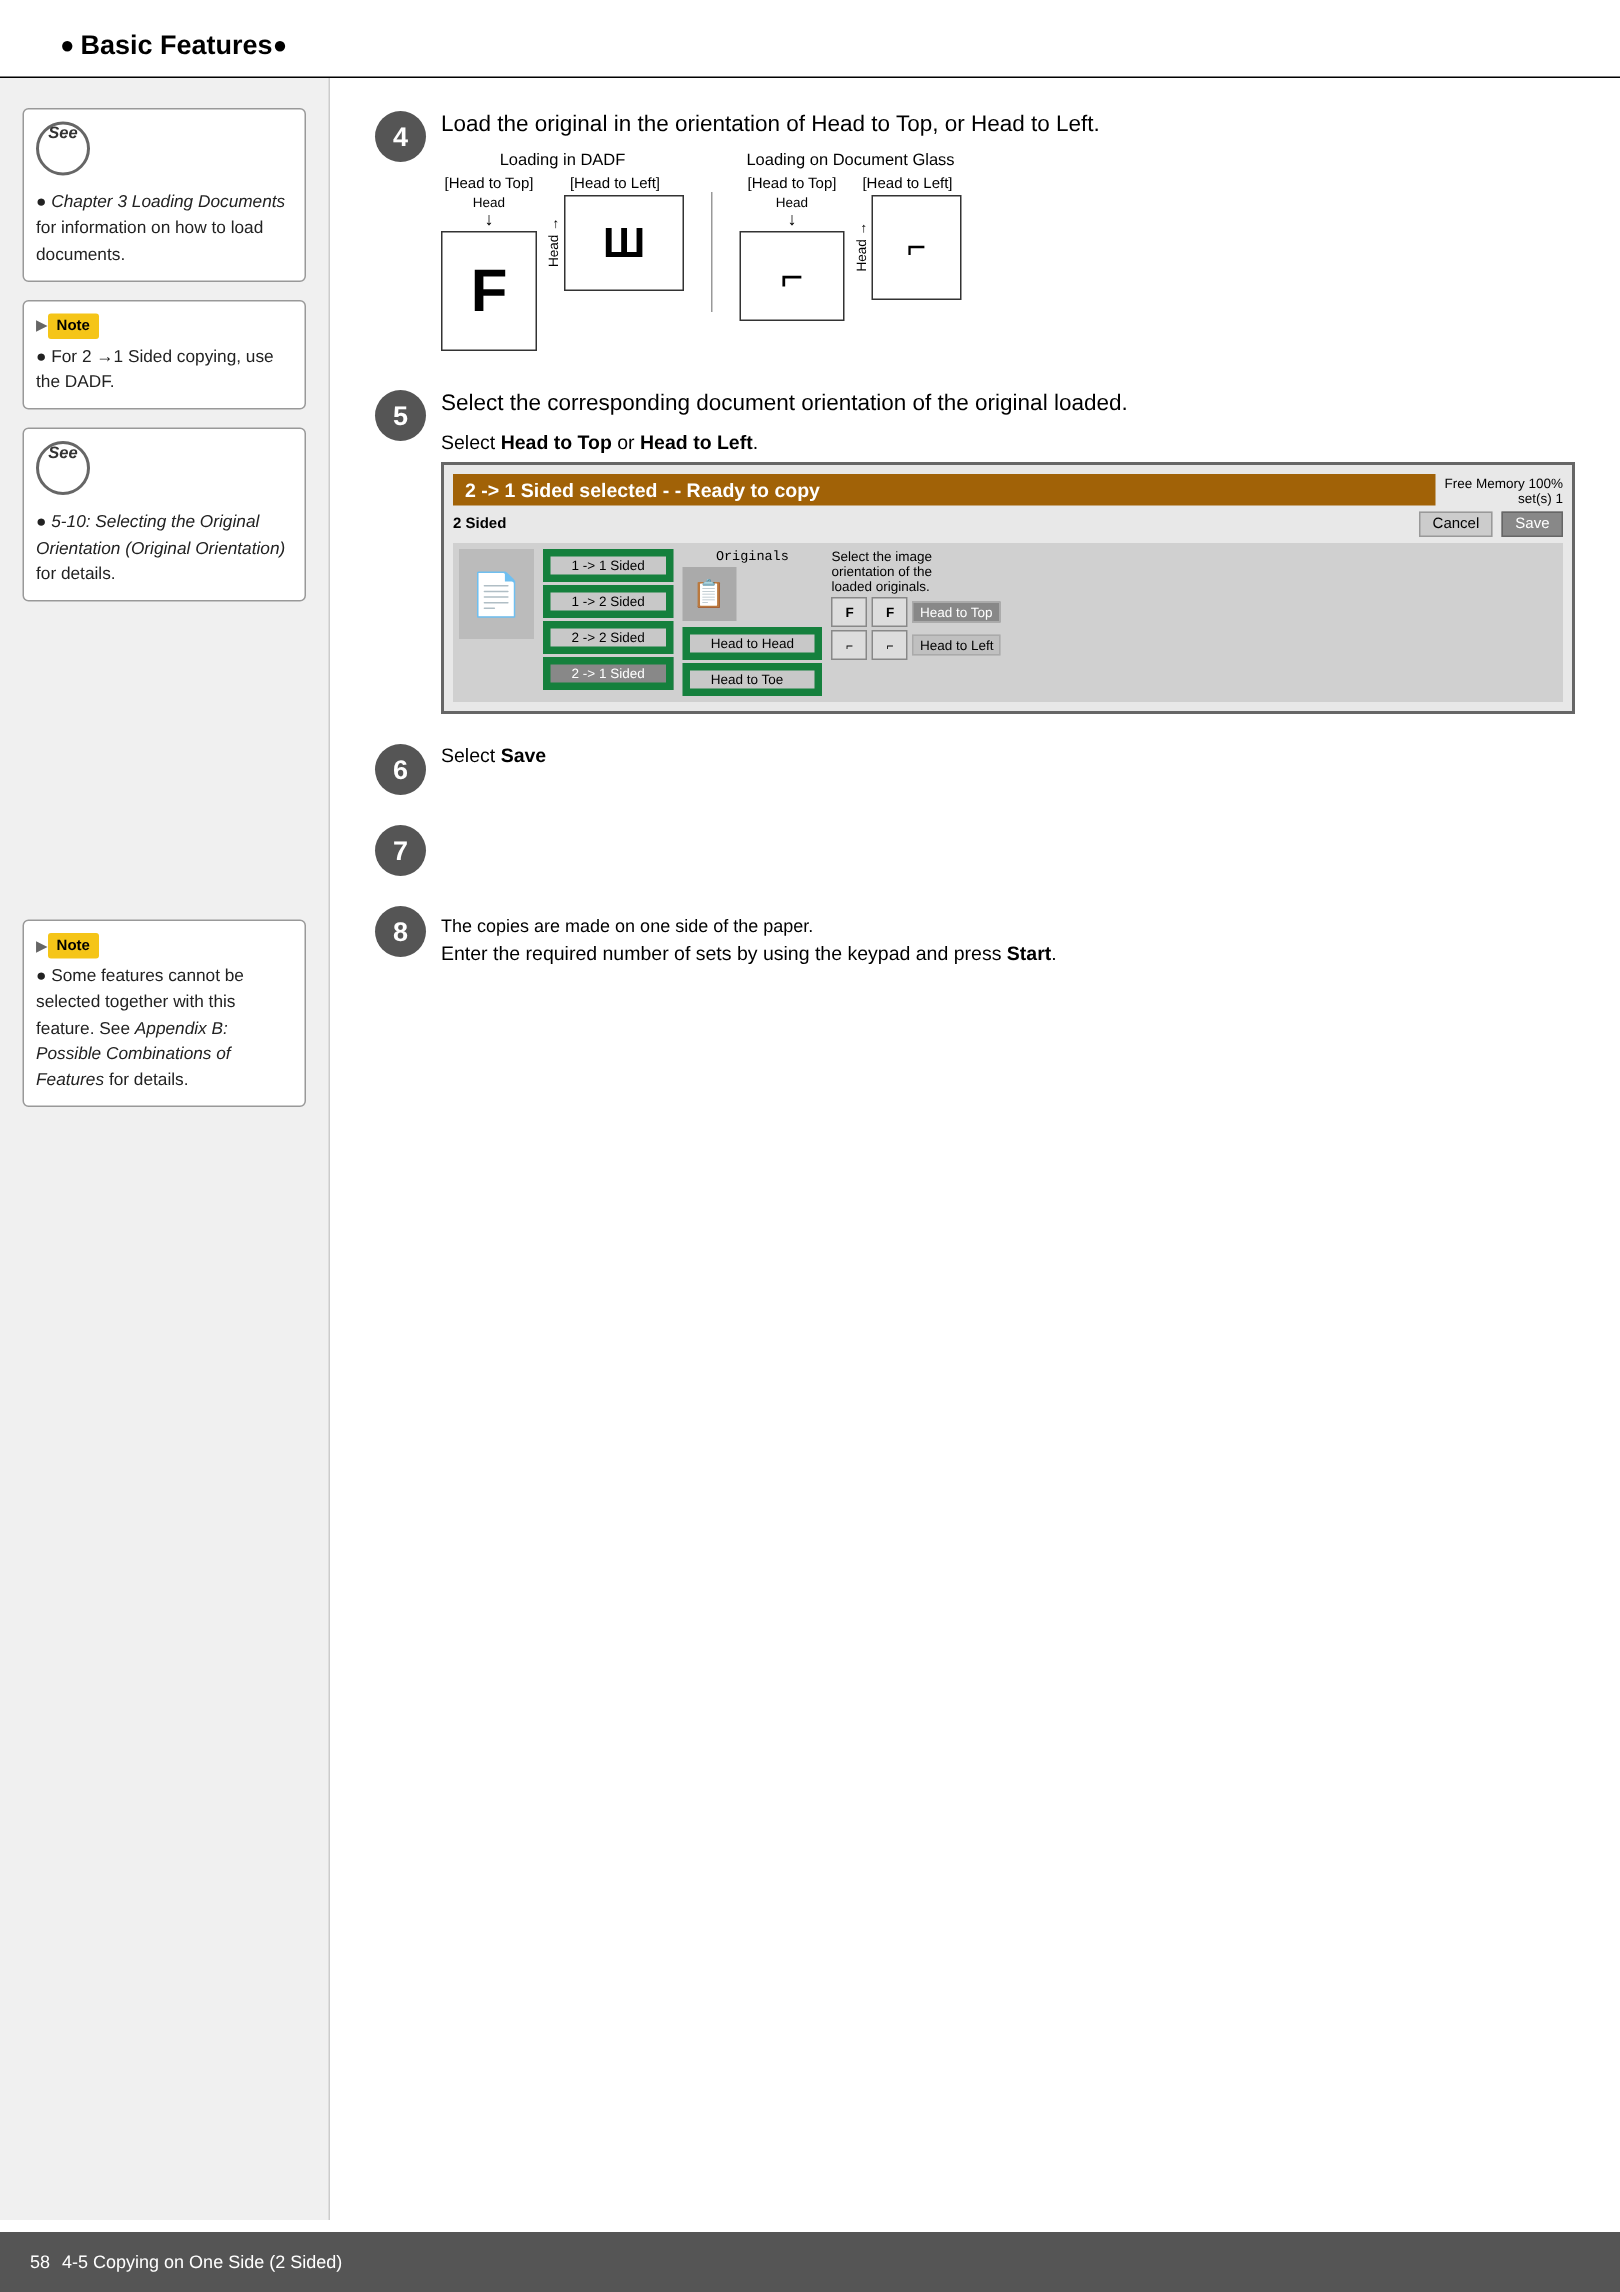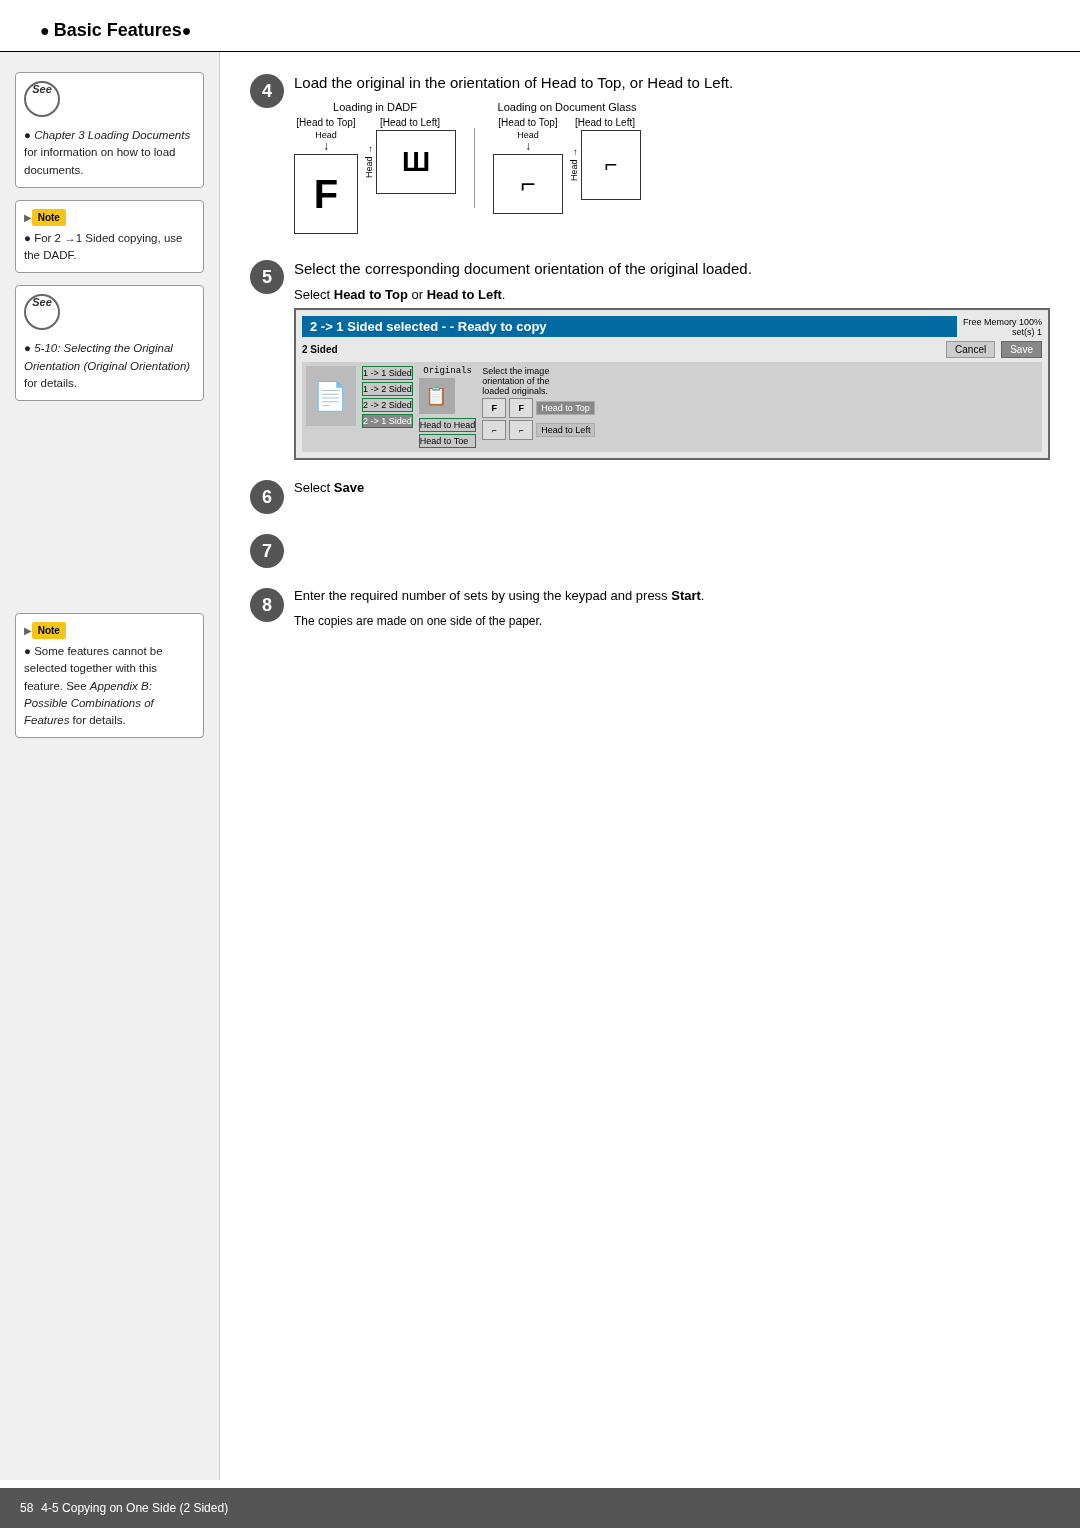--- a/index.html
+++ b/index.html
@@ -267,21 +267,21 @@
     .copy-panel-header {
       display: flex;
       justify-content: space-between;
       align-items: center;
       margin-bottom: 4px;
     }
 
     .copy-panel-title {
       font-size: 13px;
       font-weight: bold;
-      background: #0369a1;
+      background: #a16207;
       color: #fff;
       padding: 3px 8px;
       flex: 1;
       margin-right: 6px;
     }
 
     .copy-panel-meta {
       display: flex;
       flex-direction: column;
       align-items: flex-end;
@@ -323,22 +323,22 @@
     }
 
     .panel-options {
       display: flex;
       flex-direction: column;
       gap: 2px;
     }
 
     .panel-option {
       background: #c8c8c8;
-      border: 1px solid #15803d;
-      padding: 1px 0;
+      border: 5px solid #15803d;
+      padding: 1px 14px;
       font-size: 9px;
       white-space: nowrap;
       cursor: pointer;
     }
 
     .panel-option.active {
       background: #888;
       color: #fff;
     }
 
@@ -649,24 +649,24 @@
       </div>
     </div>
 
     <div class="step-block">
       <div class="step-number">7</div>
     </div>
 
     <div class="step-block">
       <div class="step-number">8</div>
       <div class="step-content">
+        <div class="step-para" style="margin-top:6px; font-size:12px;">The copies are made on one side of the paper.</div>
         <div class="step-para">
           Enter the required number of sets by using the keypad and press <strong>Start</strong>.
         </div>
-        <div class="step-para" style="margin-top:6px; font-size:12px;">The copies are made on one side of the paper.</div>
       </div>
     </div>
 
   </div>
 </div>
 
 <div class="page-footer">
   <span class="footer-page-num">58</span>
   <span>4-5  Copying on One Side (2 Sided)</span>
 </div>

